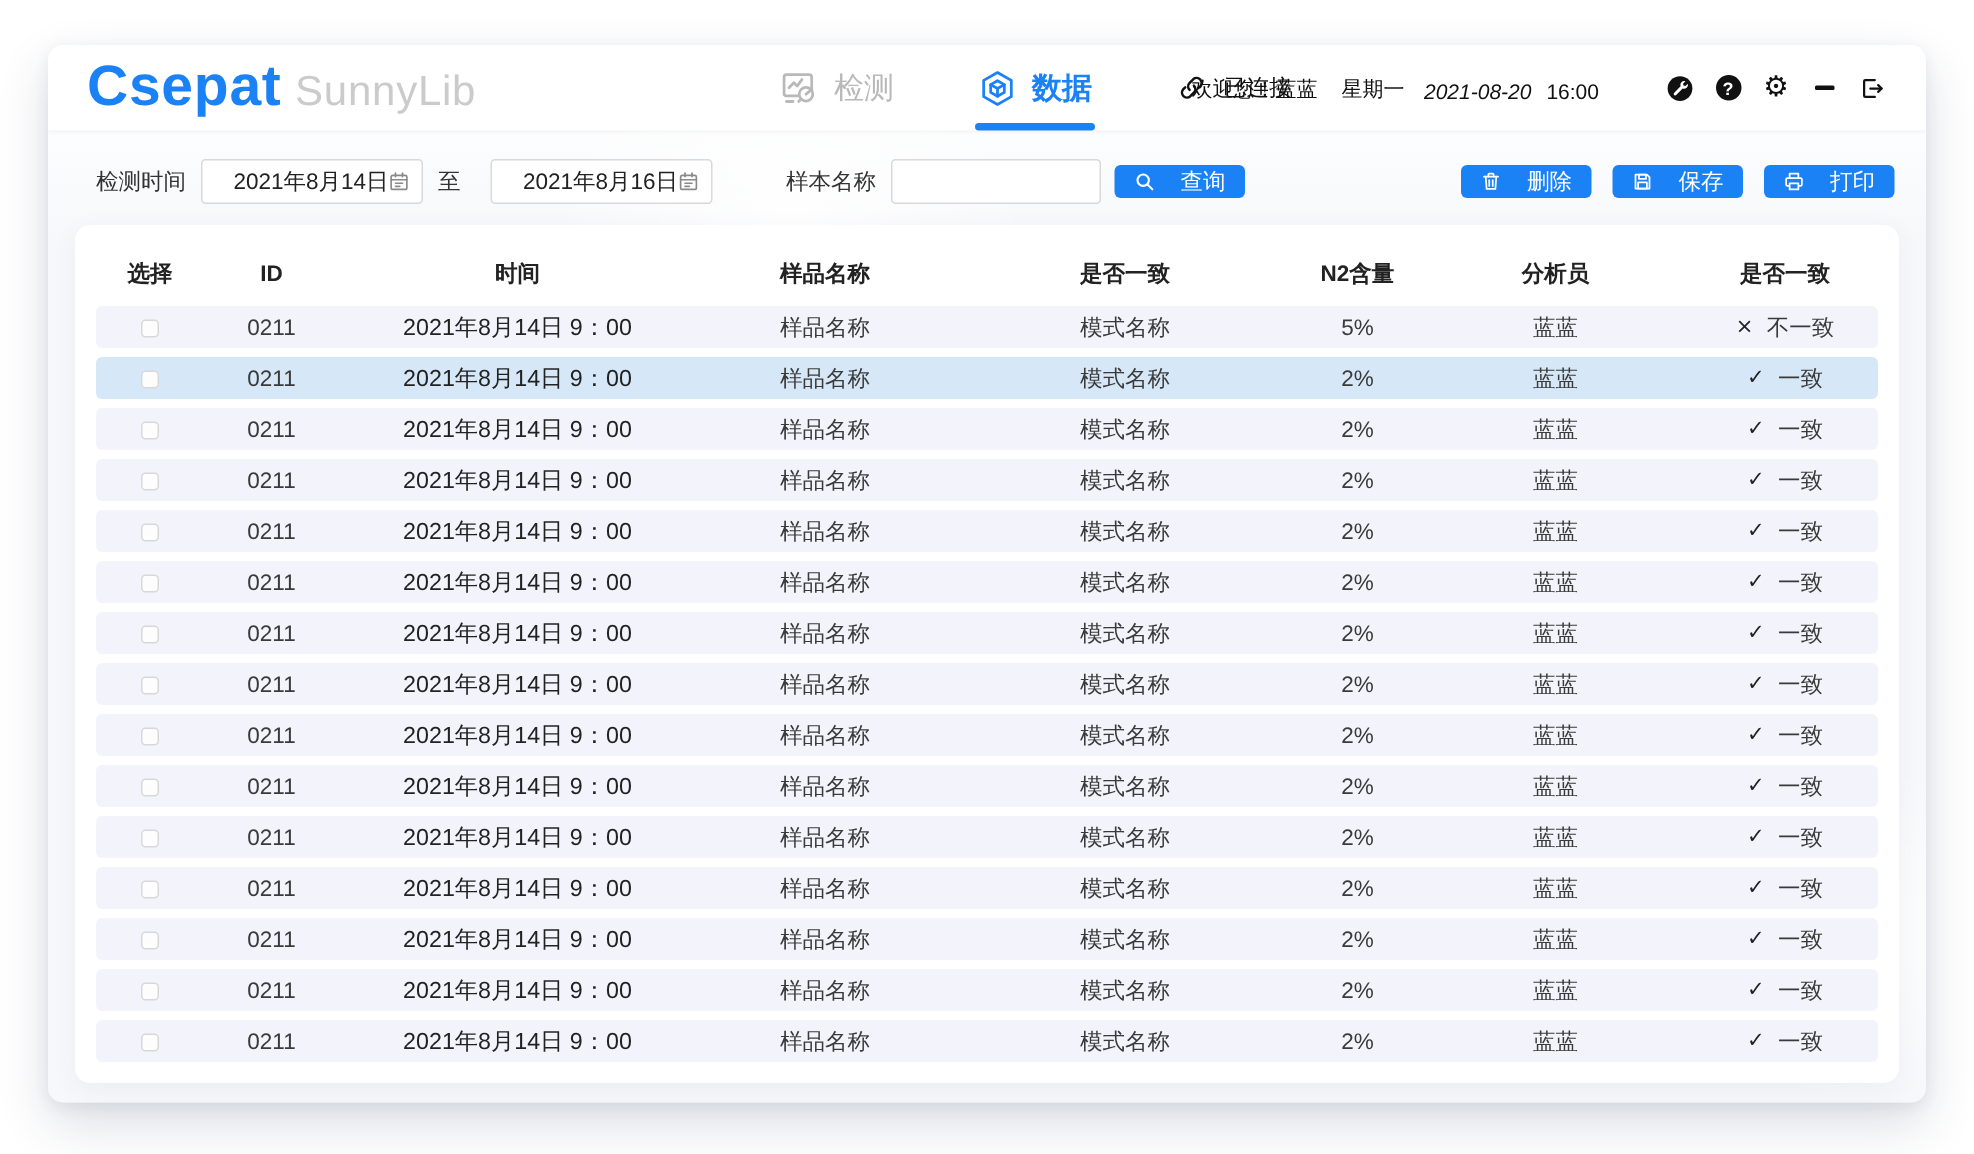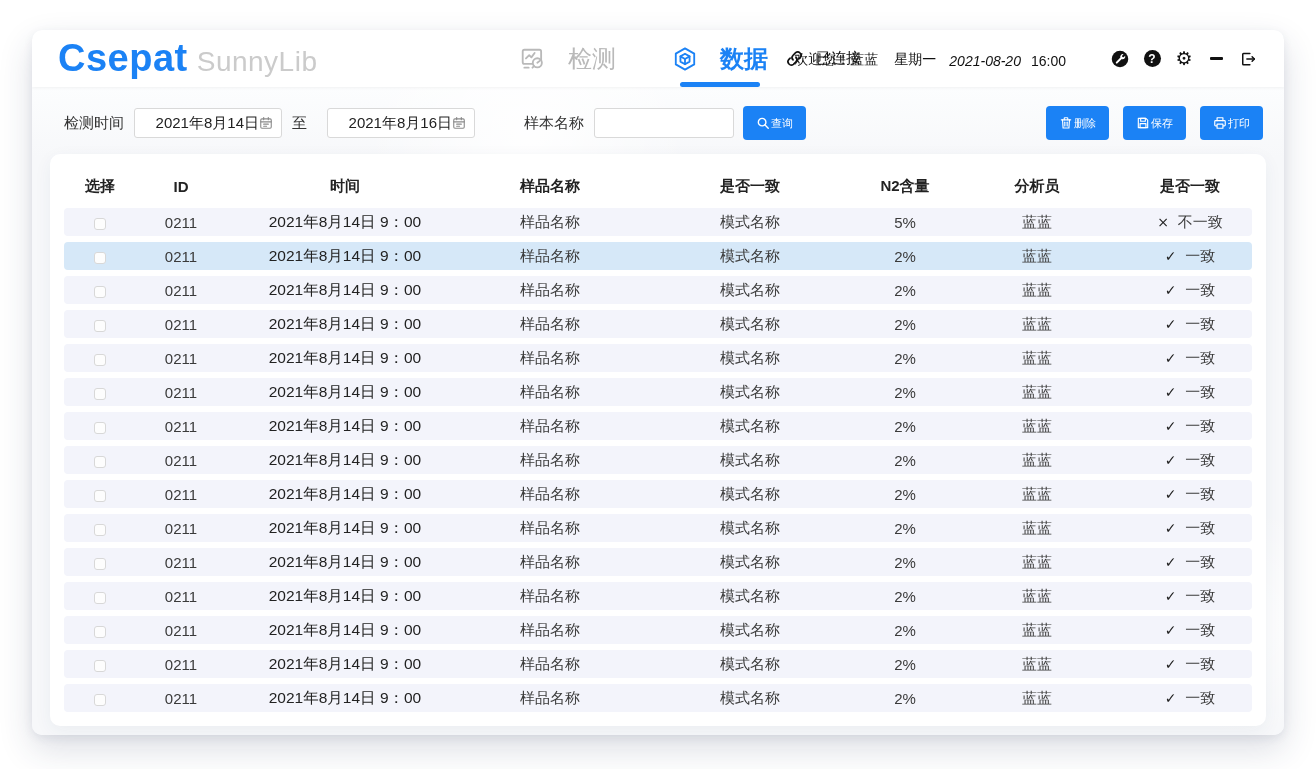--- a/index.html
+++ b/index.html
@@ -13,22 +13,22 @@
     box-shadow: 0 14px 34px rgba(35,50,90,.16), 0 3px 10px rgba(35,50,90,.08); }
 
   
   .app-header { position: relative; height: 57px; background: #fff; display: flex;
     align-items: center; padding: 0 26px; box-shadow: 0 1px 3px rgba(0,0,0,.05); z-index: 5; }
   .logo { display: flex; align-items: baseline; gap: 9px; }
   .logo-primary { font-size: 38px; font-weight: bold; color: var(--accent); letter-spacing: .5px; }
   .logo-secondary { font-size: 28px; color: #cbcbcb; letter-spacing: .5px; }
 
   .nav { position: absolute; left: 488px; top: 0; height: 100%; display: flex; gap: 56px; }
-  .nav-item { position: relative; display: flex; align-items: center; gap: 22px;
-    font-size: 24px; color: #b9b9b9; cursor: pointer; text-align: right; }
+  .nav-item { position: relative; display: flex; align-items: center; gap: 10px;
+    font-size: 20px; color: #b9b9b9; cursor: pointer; text-align: right; }
   .nav-item.active { color: var(--accent); font-weight: bold; }
   .nav-item.active::after { content: ""; position: absolute; bottom: 0; left: 50%;
     transform: translateX(-50%); width: 80px; height: 5px; background: var(--accent); border-radius: 3px; }
 
   .connection { position: absolute; left: 753px; top: 0; height: 100%; display: flex;
     align-items: center; gap: 12px; font-size: 15px; color: #111; }
 
   .header-right { margin-left: auto; display: flex; align-items: flex-end; font-size: 14px; color: #111; }
   .hr-item { white-space: nowrap; }
   .hr-welcome { margin-right: 16px; }
@@ -54,22 +54,22 @@
     padding: 19px 21px 0 32px; }
   .filter-label { font-size: 15px; color: #333; white-space: nowrap; }
   .date-input { width: 148px; height: 30px; margin-left: 10px; background: #fff;
     border: 1px solid #d9d9d9; border-radius: 3px; display: flex; align-items: center;
     justify-content: flex-end; padding: 0 8px 0 10px; font-size: 15px; color: #222; cursor: pointer; }
   .to-label { margin: 0 10px; font-size: 15px; color: #333; }
   .sample-label { margin-left: 49px; }
   .text-input { width: 140px; height: 30px; margin-left: 10px; background: #fff;
     border: 1px solid #d9d9d9; border-radius: 3px; padding: 0 8px; font-size: 15px; color: #222;
     font-family: "Liberation Sans", "DejaVu Sans", sans-serif; }
-  .btn { height: 34px; border: none; border-radius: 4px; background: var(--accent); color: #fff;
-    font-size: 11px; display: inline-flex; align-items: center; gap: 1px; padding: 0 13px;
+  .btn { height: 22px; border: none; border-radius: 4px; background: var(--accent); color: #fff;
+    font-size: 15px; display: inline-flex; align-items: center; gap: 17px; padding: 0 13px;
     cursor: pointer; font-family: "Liberation Sans", "DejaVu Sans", sans-serif; }
   .query-btn { margin-left: 9px; }
   .action-group { margin-left: auto; display: flex; gap: 14px; }
 
   
   .table-card { position: relative; z-index: 2; margin: 14px 18px 0; background: #fff;
     border-radius: 10px; padding: 10px 14px 14px; box-shadow: 0 5px 18px rgba(40,60,110,.06); }
   .grid-row { display: grid; grid-template-columns: 72px 90px 238px 172px 228px 82px 182px 124px;
     align-items: center; text-align: center; }
   .thead { height: 44px; font-size: 15px; font-weight: bold; color: #222; }

